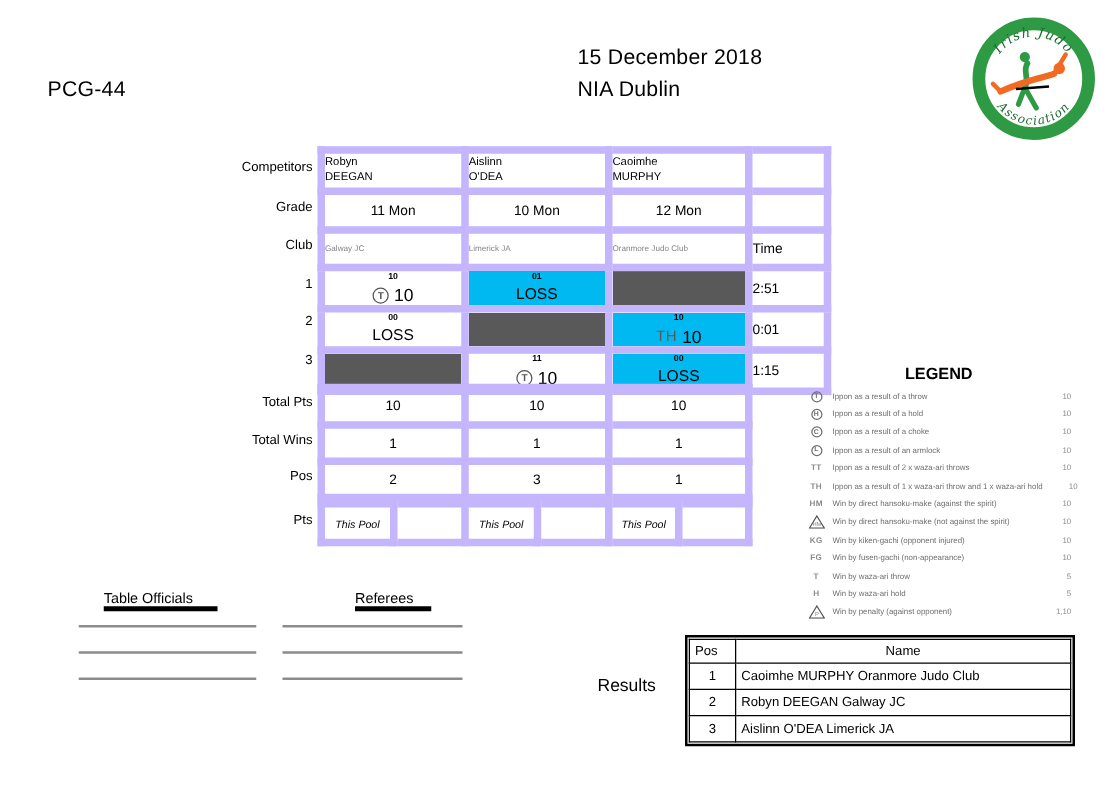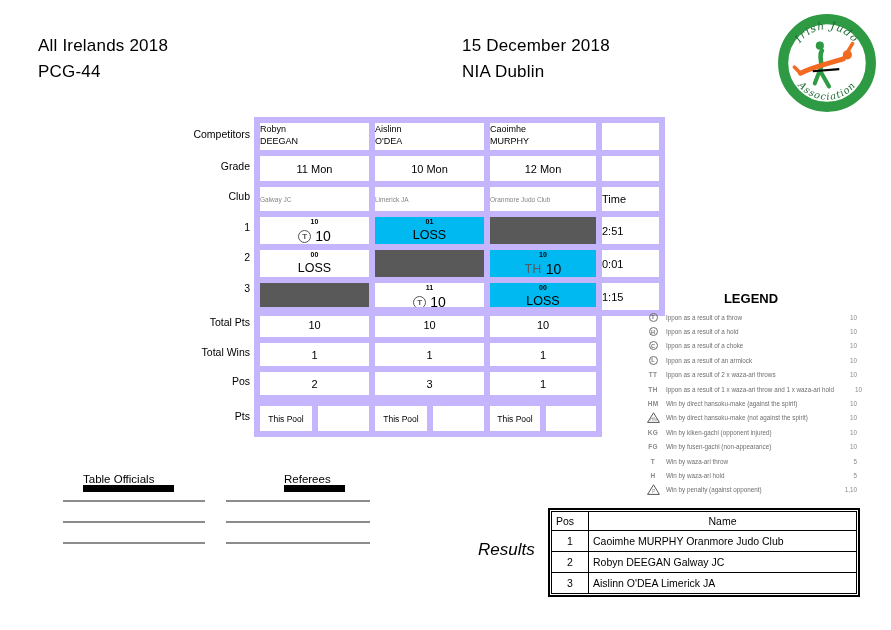--- a/index.html
+++ b/index.html
@@ -32,51 +32,50 @@
   td.match .main { margin-top:11px; display:flex; align-items:center; justify-content:center;
                    gap:4px; font-size:12.5px; }
   td.na   { background:#595959; }
   td.blue { background:#00b9f0; }
   .pts-big { font-size:14px; }
   .sym-gray { color:#595959; font-size:12px; letter-spacing:0.5px; }
   .circle-sym { display:inline-flex; width:13px; height:13px; border:1.5px solid #555;
                 border-radius:50%; align-items:center; justify-content:center;
                 font-size:8px; font-weight:bold; color:#555; }
   td.total-cell { text-align:center; font-size:11px; }
-  td.thispool { font-size:8.5px; text-align:center; }
+  td.thispool { font-size:8.5px; text-align:center;font-style:italic; }
 
   
   .legend-title { font-size:13px; font-weight:bold; text-align:center; }
   .lg-row { display:flex; align-items:center; height:14.4px; }
   .lg-icon { width:16px; display:flex; justify-content:center; align-items:center; flex:none; }
   .lg-circle { display:inline-flex; width:9px; height:9px; border:1px solid #6e6e6e; border-radius:50%;
                align-items:center; justify-content:center; font-size:5.5px; font-weight:bold; color:#6e6e6e; }
   .lg-code { font-size:6.5px; font-weight:bold; color:#8a8a8a; letter-spacing:0.3px; }
   .lg-desc { flex:1; font-size:6.3px; color:#6e6e6e; margin-left:5px; white-space:nowrap; }
   .lg-val  { width:28px; text-align:right; font-size:6.3px; color:#8a8a8a; flex:none; }
 
   
-  .sig-title { font-size:11.5px; border-bottom:7px solid #000000; display:inline-block; }
+  .sig-title { font-size:11.5px; border-bottom:4px solid #000000; display:inline-block; }
   .sig-line { position:absolute; height:2px; background:#8c8c8c; }
 
   
-  .results-label { font-size:17px;font-style:italic; }
+  .results-label { font-size:14px; }
   .results-wrap { border:2px solid #000; padding:1px; background:#fff; }
   table.results { border-collapse:collapse; table-layout:fixed; width:305px; }
   table.results td { border:1px solid #000; font-size:10.5px; padding:0 4px; vertical-align:middle; }
   table.results td.pos { text-align:center; padding:0; }
   table.results td.poshead { text-align:left; }
   table.results td.namehead { text-align:center; }
 </style>
 </head>
 <body>
 
 <div id="page">
 
-  <div class="abs hdr" style="left:38px; top:36px;">All Irelands 2018</div>
   <div class="abs hdr" style="left:38px; top:62px;">PCG-44</div>
   <div class="abs hdr" style="left:462px; top:36px;">15 December 2018</div>
   <div class="abs hdr" style="left:462px; top:62px;">NIA Dublin</div>
 
   <div class="abs" style="left:776px; top:12px;">
     <svg width="102" height="102" viewBox="0 0 100 100">
       <circle cx="50" cy="50" r="43" fill="none" stroke="#2e9b44" stroke-width="10"></circle>
       <defs>
         <path id="arcTop" d="M 17,50 A 33,33 0 0 1 83,50"></path>
         <path id="arcBot" d="M 14,50 A 36,36 0 0 0 86,50"></path>

